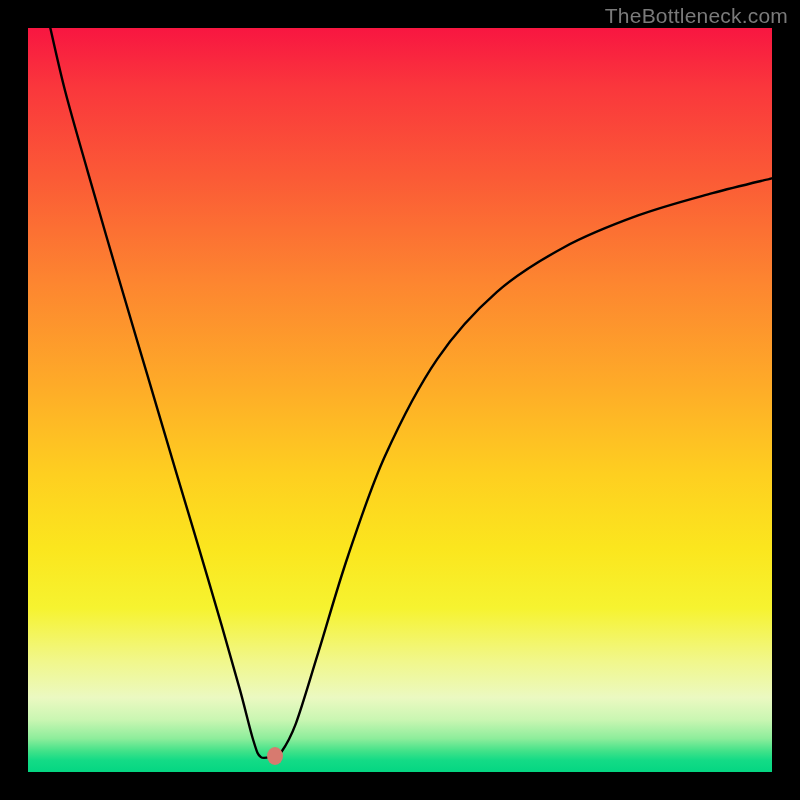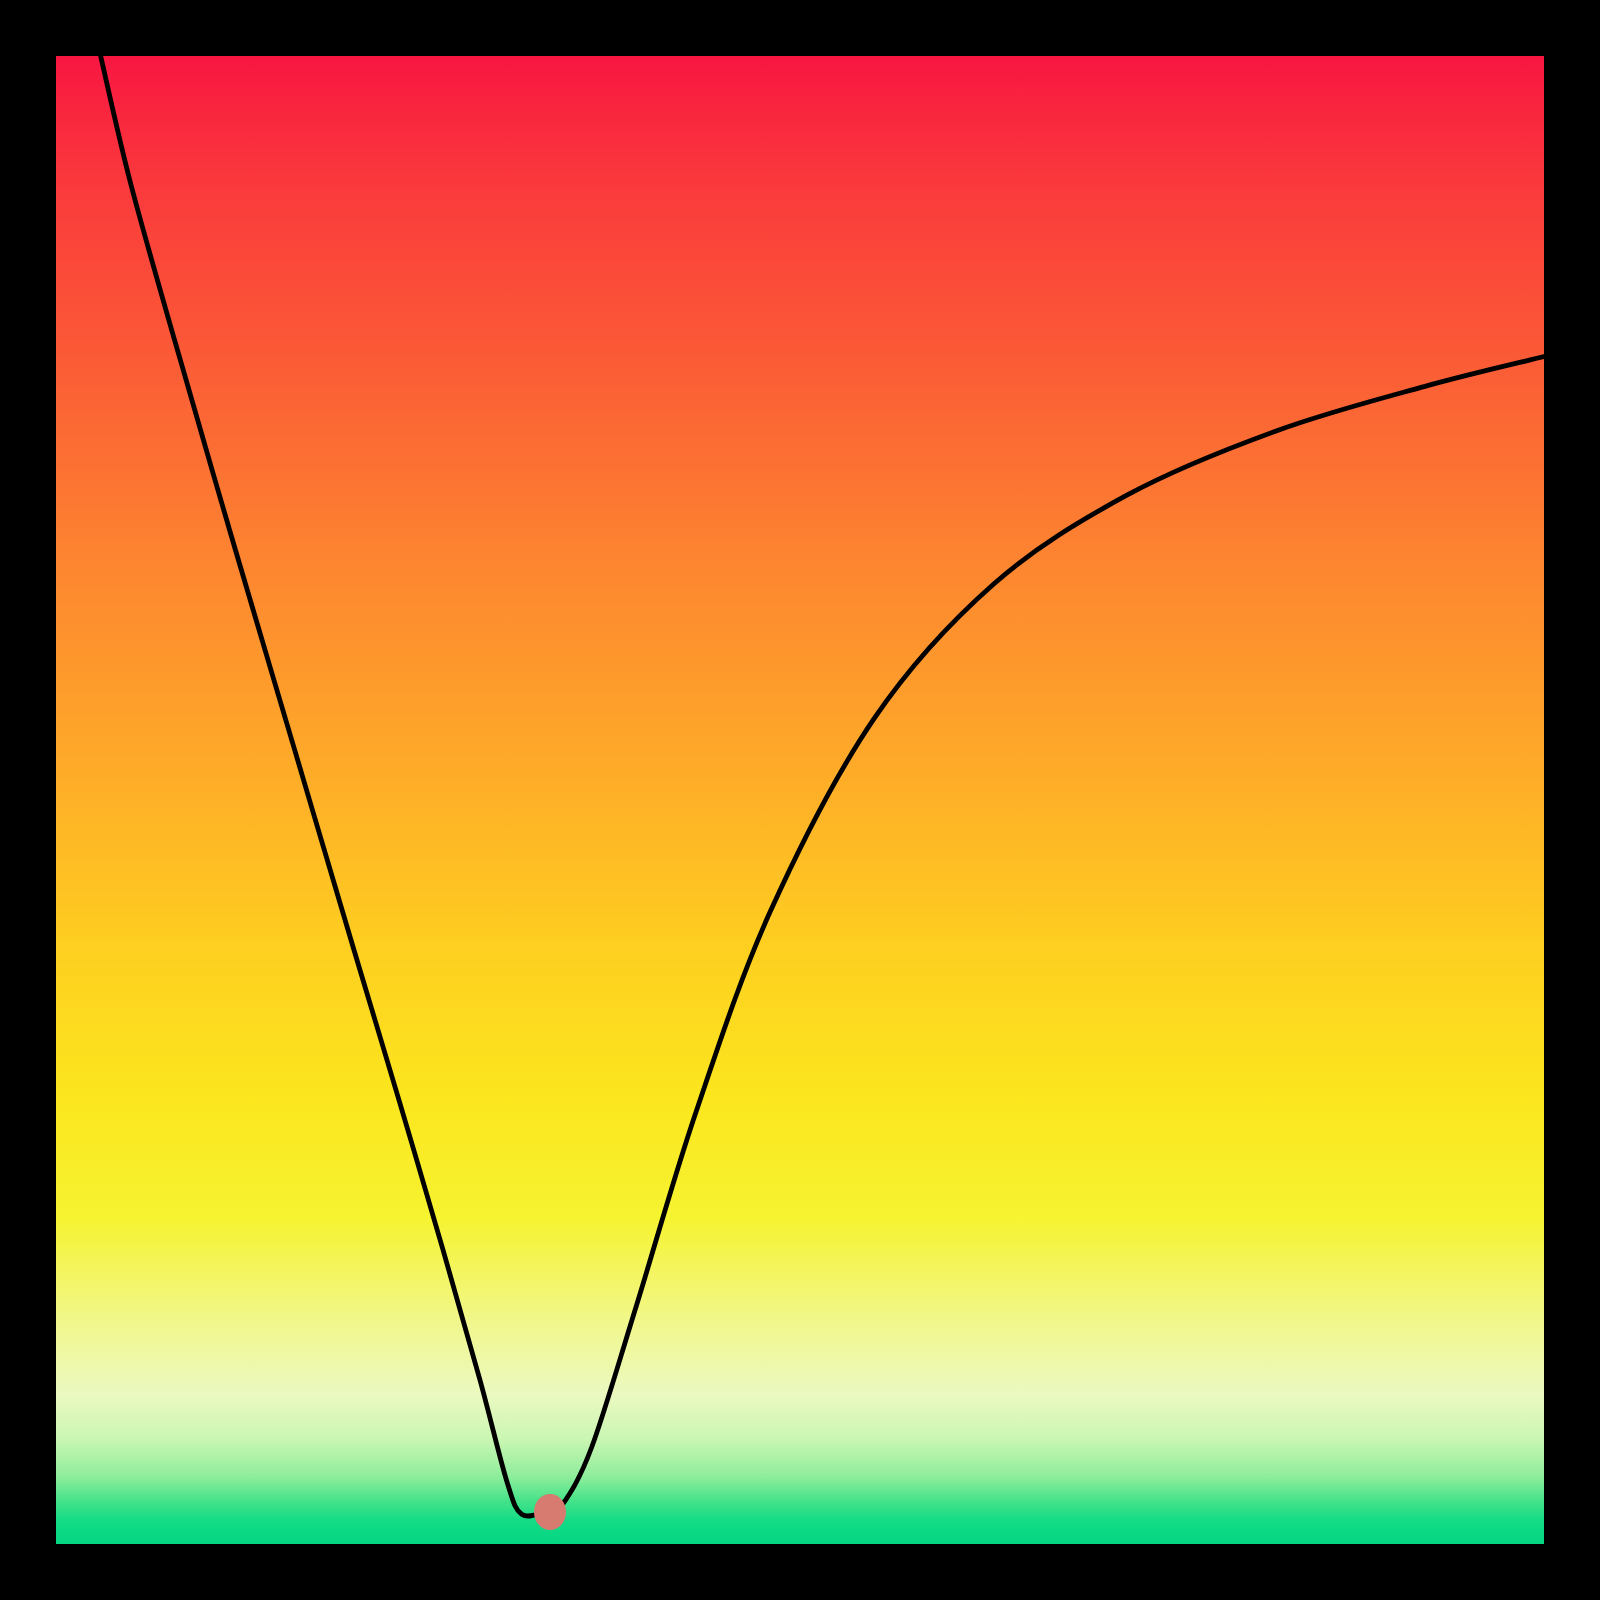--- a/index.html
+++ b/index.html
@@ -82,13 +82,14 @@
 
 <div class="frame">
   <div class="border-layer"></div>
   <div class="plot">
     <div class="rainbow-bg"></div>
     <svg class="curve-svg" viewBox="0 0 744 744" preserveAspectRatio="none">
       <path id="curve-path" fill="none" stroke="#000" stroke-width="2.4" stroke-linejoin="round" stroke-linecap="round" d="M 22.32 0.00 C 24.80 10.54, 31.00 39.43, 37.20 63.24 C 43.40 87.05, 50.84 112.47, 59.52 142.85 C 68.20 173.23, 79.36 211.67, 89.28 245.52 C 99.20 279.37, 109.12 312.48, 119.04 345.96 C 128.96 379.44, 140.12 417.26, 148.80 446.40 C 157.48 475.54, 163.68 495.75, 171.12 520.80 C 178.56 545.85, 186.62 573.13, 193.44 596.69 C 200.26 620.25, 206.71 642.82, 212.04 662.16 C 217.37 681.50, 221.96 701.59, 225.43 712.75 C 228.90 723.91, 229.52 726.64, 232.87 729.12 C 236.22 731.60, 242.17 728.38, 245.52 727.63 C 248.87 726.89, 249.24 729.99, 252.96 724.66 C 256.68 719.32, 261.64 712.26, 267.84 695.64 C 274.04 679.02, 281.48 652.86, 290.16 624.96 C 298.84 597.06, 308.76 561.10, 319.92 528.24 C 331.08 495.38, 342.24 460.66, 357.12 427.80 C 372.00 394.94, 390.60 358.36, 409.20 331.08 C 427.80 303.80, 447.64 282.72, 468.72 264.12 C 489.80 245.52, 512.12 232.25, 535.68 219.48 C 559.24 206.71, 585.28 196.54, 610.08 187.49 C 634.88 178.44, 662.16 171.37, 684.48 165.17 C 706.80 158.97, 734.08 152.77, 744.00 150.29"></path>
     </svg>
     <div id="marker" class="marker" style="left: 239.008px; top: 719.376px; background: rgb(215, 122, 111);"></div>
   </div>
+  <div class="attribution">TheBottleneck.com</div>
 </div>
 
 </body></html>

